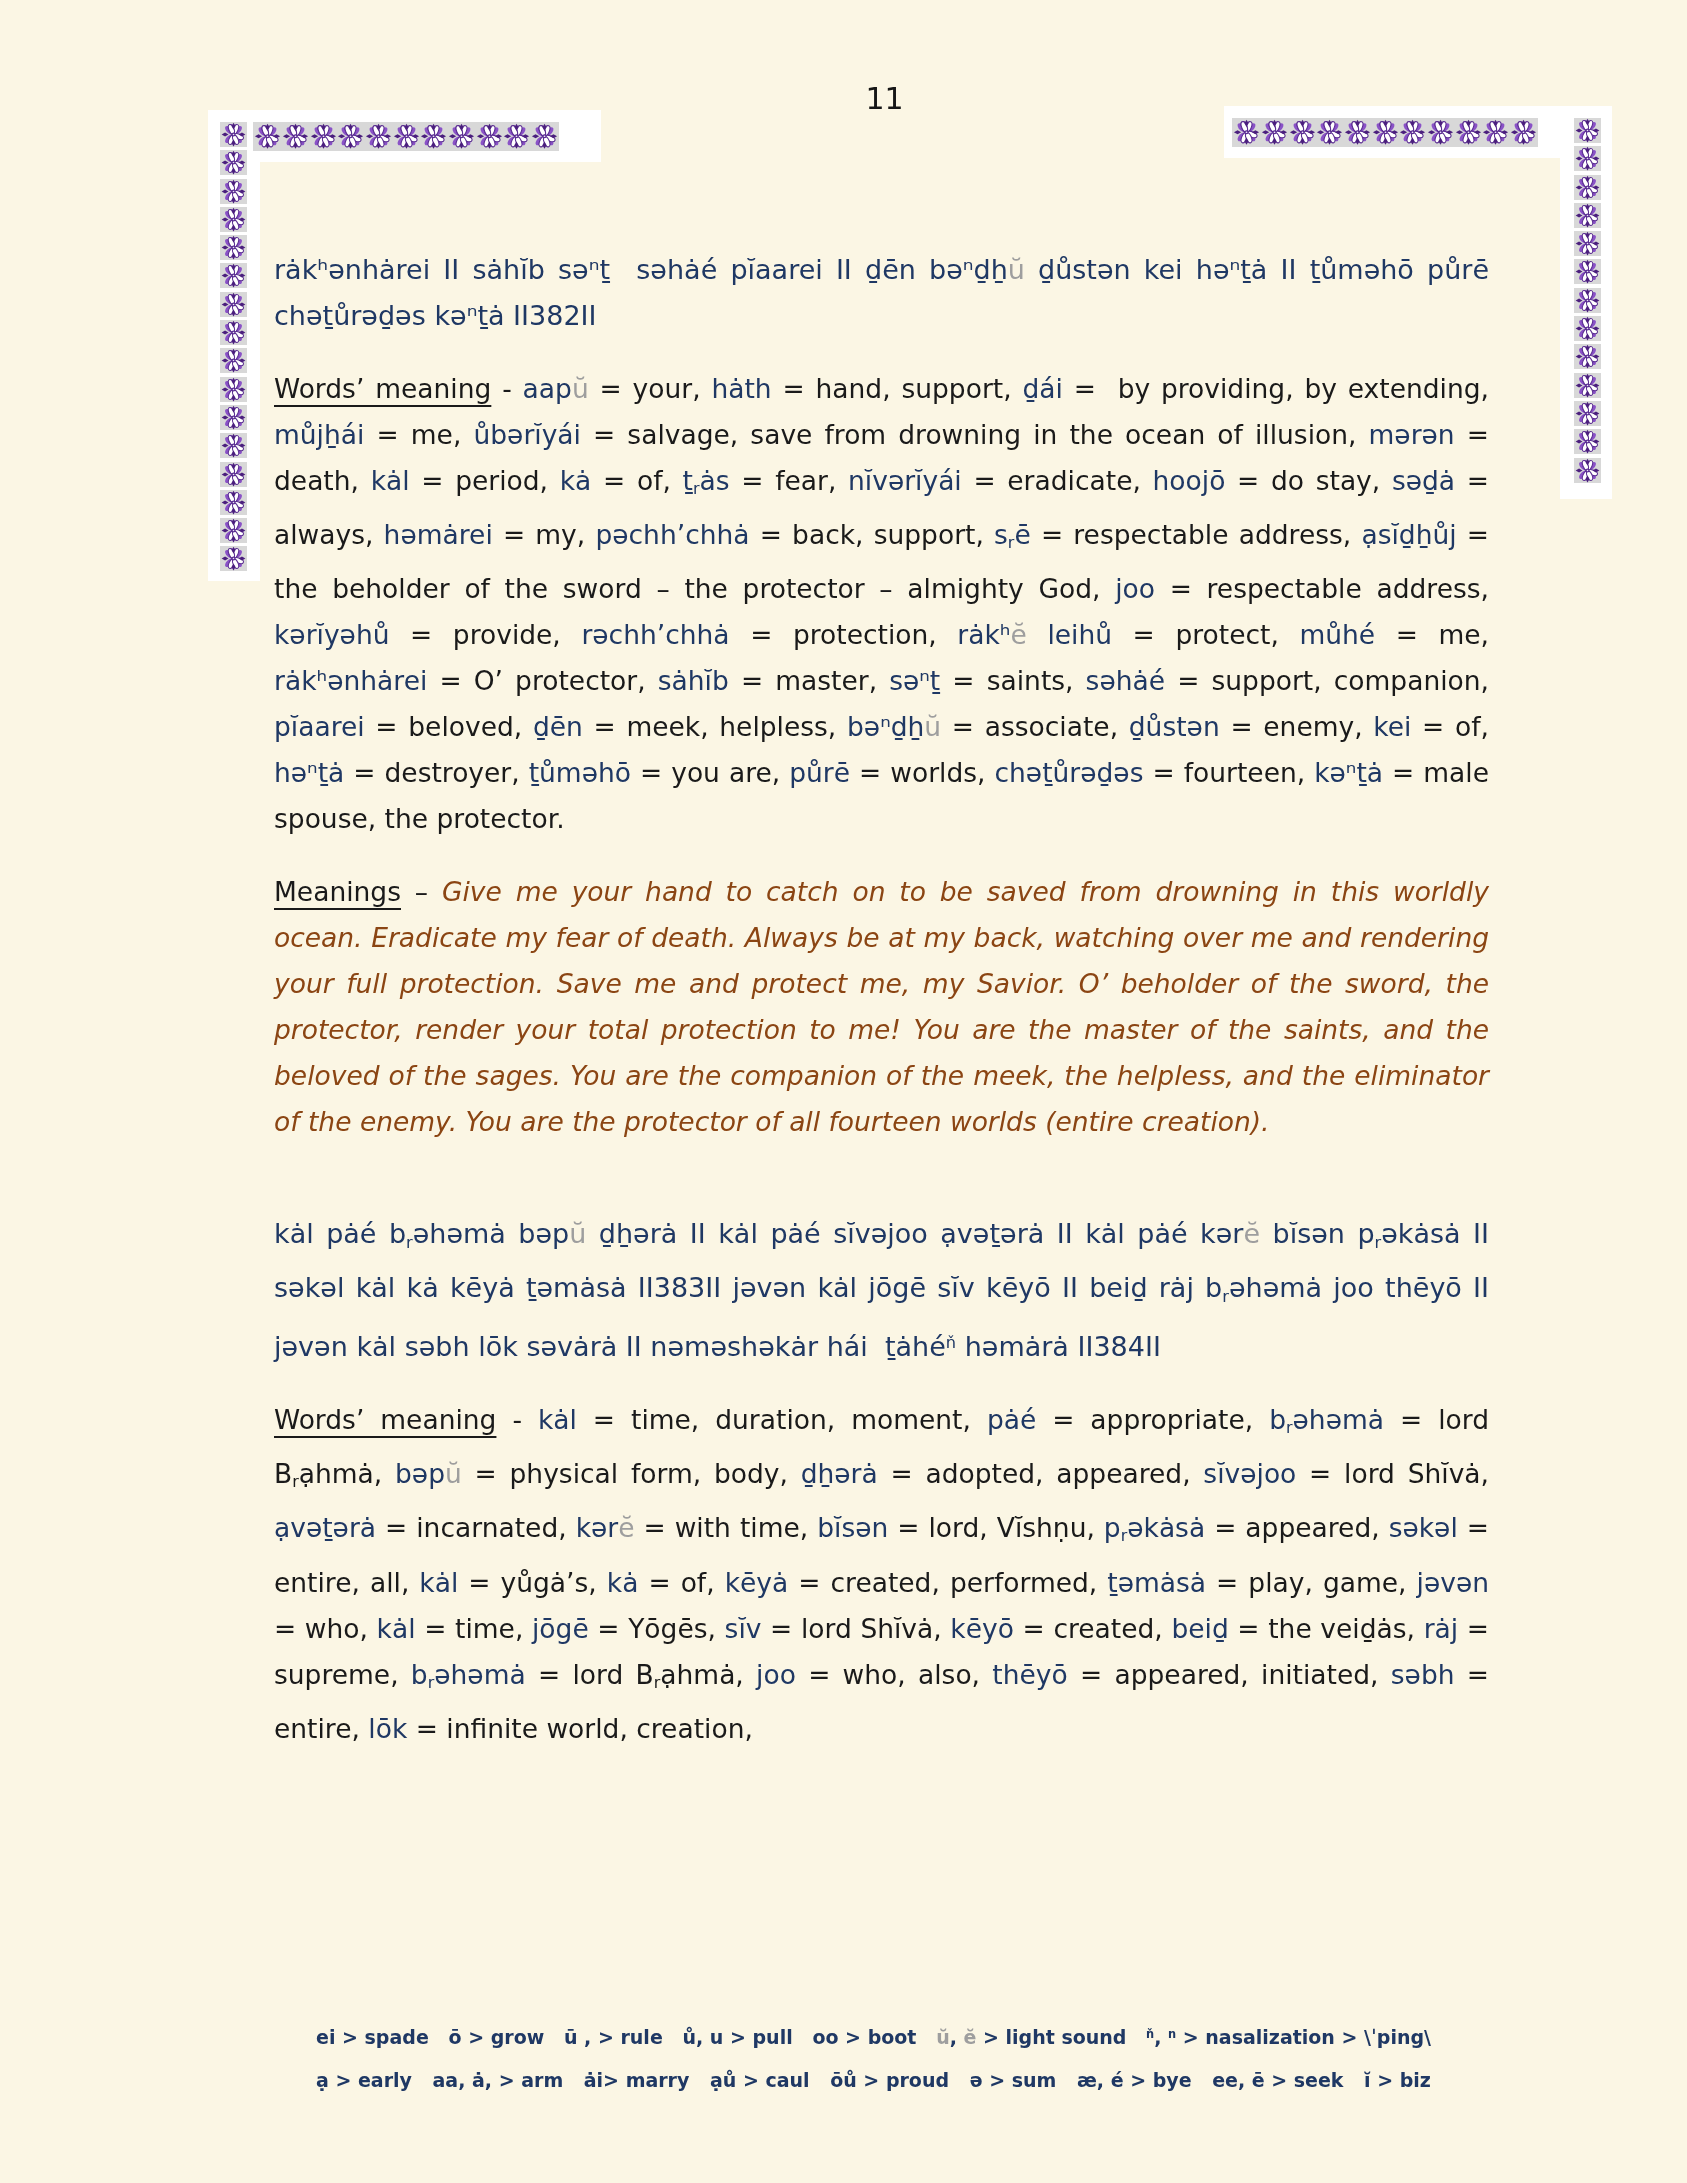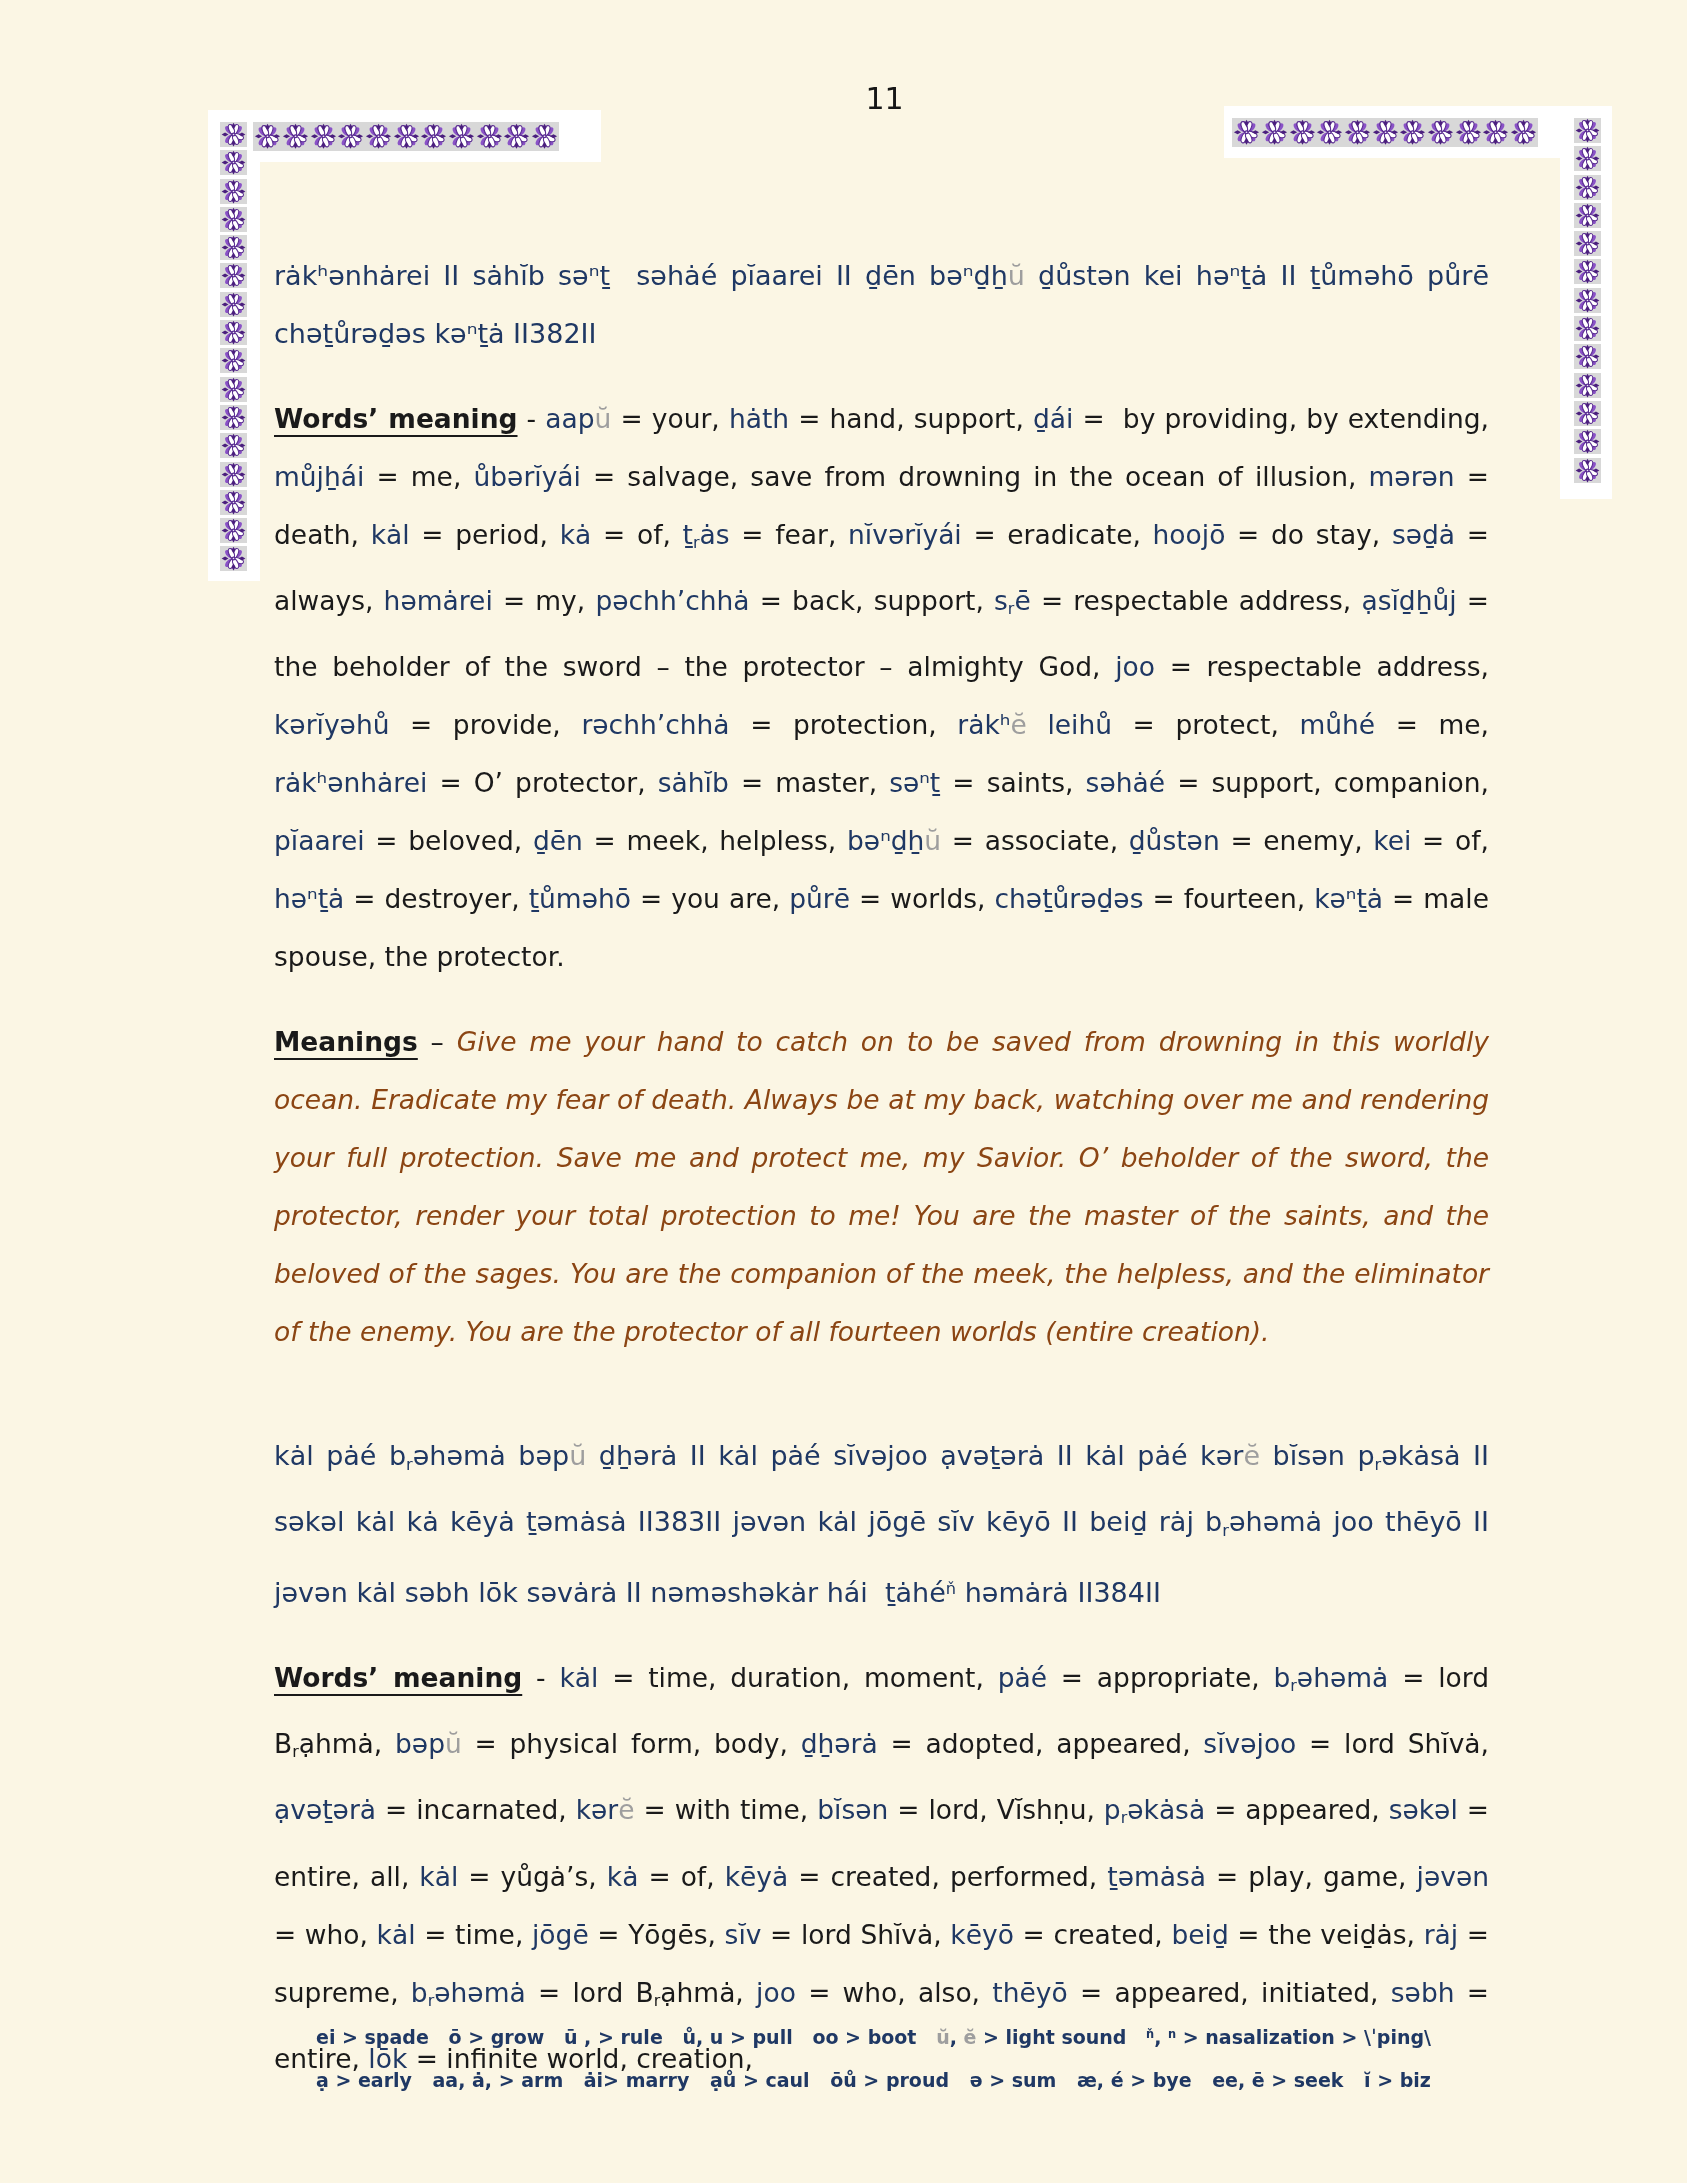--- a/index.html
+++ b/index.html
@@ -9,25 +9,25 @@
         font-size:30px;font-weight:500;color:#161616;}
   
   .bk{position:absolute;background:#ffffff;}
   .fstrip{position:absolute;display:flex;background:var(--cellbg,#d8d8d8);padding:1.3px;gap:0.7px;}
   .fstrip .fcell{width:27px;height:26.5px;}
   .fcol{position:absolute;display:flex;flex-direction:column;gap:3.3px;}
   .fcol .fcell{width:27px;height:25px;background:var(--cellbg,#d8d8d8);}
   .fcell svg{width:100%;height:100%;display:block;}
   
   .content{position:absolute;left:233px;top:220px;width:1215px;}
-  .para{font-size:26.5px;line-height:58px;text-align:justify;color:var(--black,#1a1a1a);}
+  .para{font-size:26.5px;line-height:46px;text-align:justify;color:var(--black,#1a1a1a);}
   .shabad{color:var(--blue,#1f3864);font-size:27px;}
   .verse1{margin-bottom:8px;}
   .wm{margin-bottom:10.6px;}
-  .head{font-weight:bold;color:var(--black,#1a1a1a);text-decoration:underline;
+  .head{font-weight:normal;color:var(--black,#1a1a1a);text-decoration:underline;
         text-decoration-thickness:2.3px;text-underline-offset:6.6px;}
   .sep{color:var(--black,#1a1a1a);}
   .meanings{margin-bottom:66px;}
   .meanings-text{color:var(--brown,#8b4513);font-style:italic;}
   .choupaee-title{font-size:27px;line-height:56px;color:var(--titlebrown,#b05f1a);}
   .verse2{margin-bottom:12px;}
   
   .c-blue{color:var(--blue,#1f3864);}
   .c-gray{color:var(--gray,#9e9e9e);}
   .u{text-decoration-thickness:1.7px;text-underline-offset:5.3px;}

